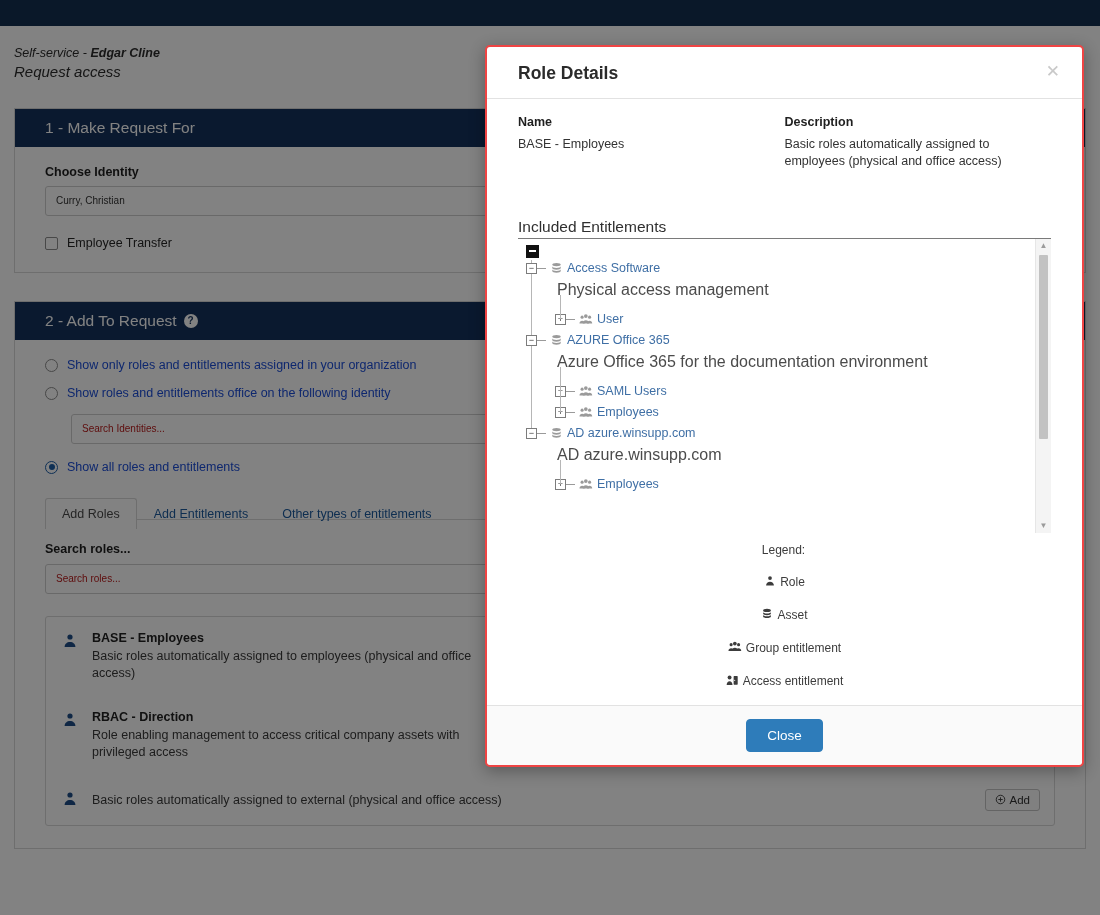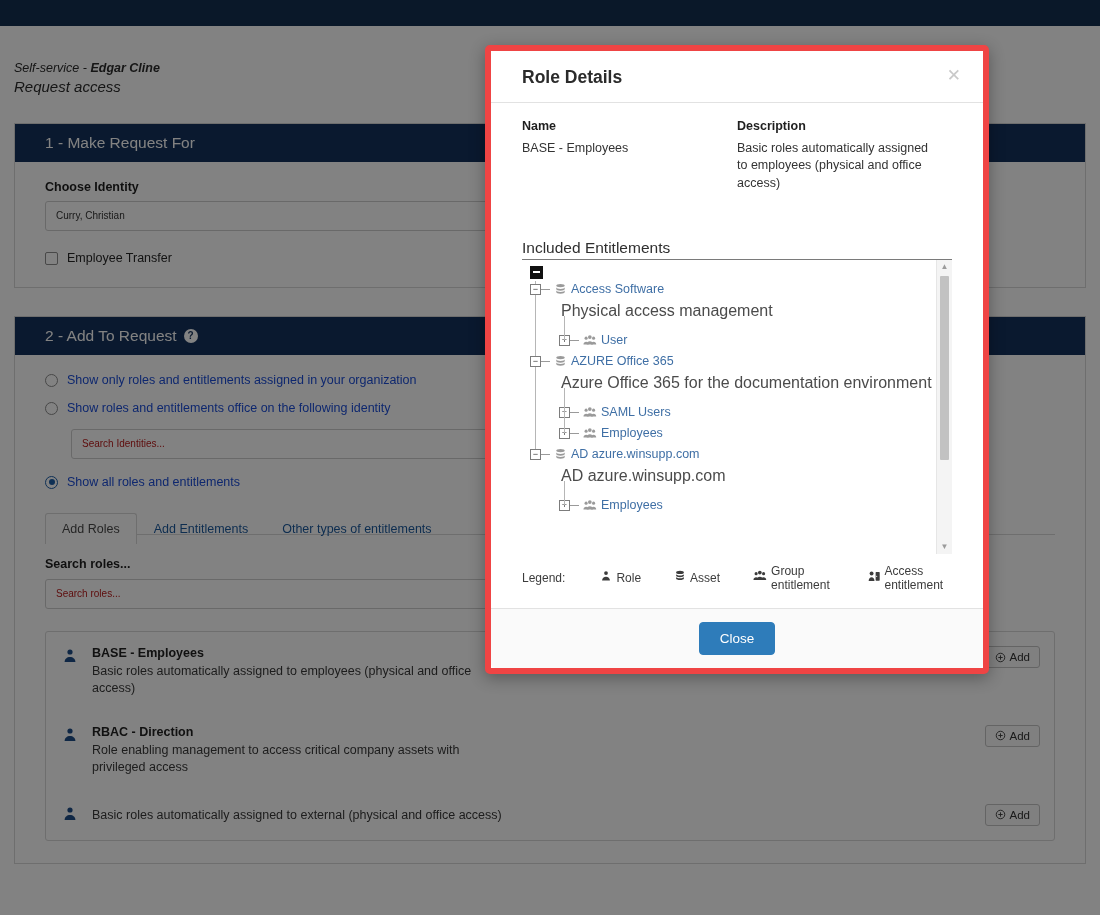--- a/index.html
+++ b/index.html
@@ -10,21 +10,21 @@
     background:#ffffff; color:#2d2d2d; position:relative;
   }
 
   
   #page-root { position:absolute; inset:0; background:#ffffff; }
 
   .navbar { height:26px; background:#152f52; width:100%; }
 
   .page-body { padding:0 14px; position:relative; }
 
-  .breadcrumb { padding-top:35px; font-size:12.5px; font-style:italic; color:#2c2c2c; }
+  .breadcrumb { padding-top:20px; font-size:12.5px; font-style:italic; color:#2c2c2c; }
   .breadcrumb .crumb-strong { font-weight:bold; font-style:italic; }
   .page-title { font-size:15px; font-style:italic; color:#2c2c2c; margin-top:3px; }
 
   .panel { margin-top:28px; border:1px solid #d7d7d7; background:#fff; }
   .panel-header {
     background:#15325c; color:#ffffff; font-size:15.5px;
     padding:10px 30px; font-weight:400; display:flex; align-items:center; gap:7px;
   }
   .help-icon {
     width:14px; height:14px; border-radius:50%; background:#ffffff; color:#15325c;
@@ -81,22 +81,22 @@
     border:1px solid #c4c4c4; border-radius:3px; background:#fbfbfb;
     font-size:11.5px; color:#333; padding:4px 9px; display:inline-flex;
     align-items:center; gap:4px; white-space:nowrap; cursor:pointer;
   }
 
   
   #overlay { position:absolute; inset:0; background:rgba(0,0,0,0.49); z-index:40; }
 
   
   #modal {
-    position:absolute; left:485px; top:45px; width:504px; z-index:50;
-    background:#ffffff; border:6px solid #ef4444; border-radius:5px;
+    position:absolute; left:485px; top:45px; width:599px; z-index:50;
+    background:#ffffff; border:2px solid #ef4444; border-radius:5px;
     box-shadow:0 4px 16px rgba(0,0,0,0.32);
     display:flex; flex-direction:column;
   }
   .modal-header {
     padding:16px 20px 14px 31px; border-bottom:1px solid #e2e2e2;
     display:flex; align-items:flex-start; justify-content:space-between;
   }
   .modal-title { font-size:17.5px; font-weight:bold; color:#2b2b2b; }
   .modal-close {
     font-size:17px; color:#c9c9c9; line-height:1; cursor:pointer;
@@ -148,22 +148,22 @@
     position:absolute; right:0; top:0; bottom:0; width:16px;
     background:#f4f4f4; border-left:1px solid #e6e6e6;
   }
   .sb-arrow { height:14px; display:flex; align-items:center; justify-content:center;
     font-size:8px; color:#9b9b9b; }
   .sb-thumb { position:absolute; left:3px; right:3px; top:16px; height:184px;
     background:#c2c2c2; border-radius:1px; cursor:pointer; }
   .sb-arrow.bottom { position:absolute; bottom:0; left:0; right:0; }
 
   .legend {
-    display:flex; align-items:center; justify-content:flex-end; gap:33px;
-    font-size:12px; color:#3c3c3c; padding:10px 31px 16px 31px;
+    display:flex; align-items:center; justify-content:flex-end; gap:18px;
+    font-size:12px; color:#3c3c3c; padding:10px 31px 16px 31px;flex-direction:column;
   }
   .legend-item { display:flex; align-items:center; gap:4px; }
   .legend-head { margin-right:2px; }
 
   .modal-footer {
     border-top:1px solid #e2e2e2; background:#fafafa;
     padding:13px 16px; display:flex; justify-content:center;
     border-bottom-left-radius:5px; border-bottom-right-radius:5px;
   }
   .btn-primary {

